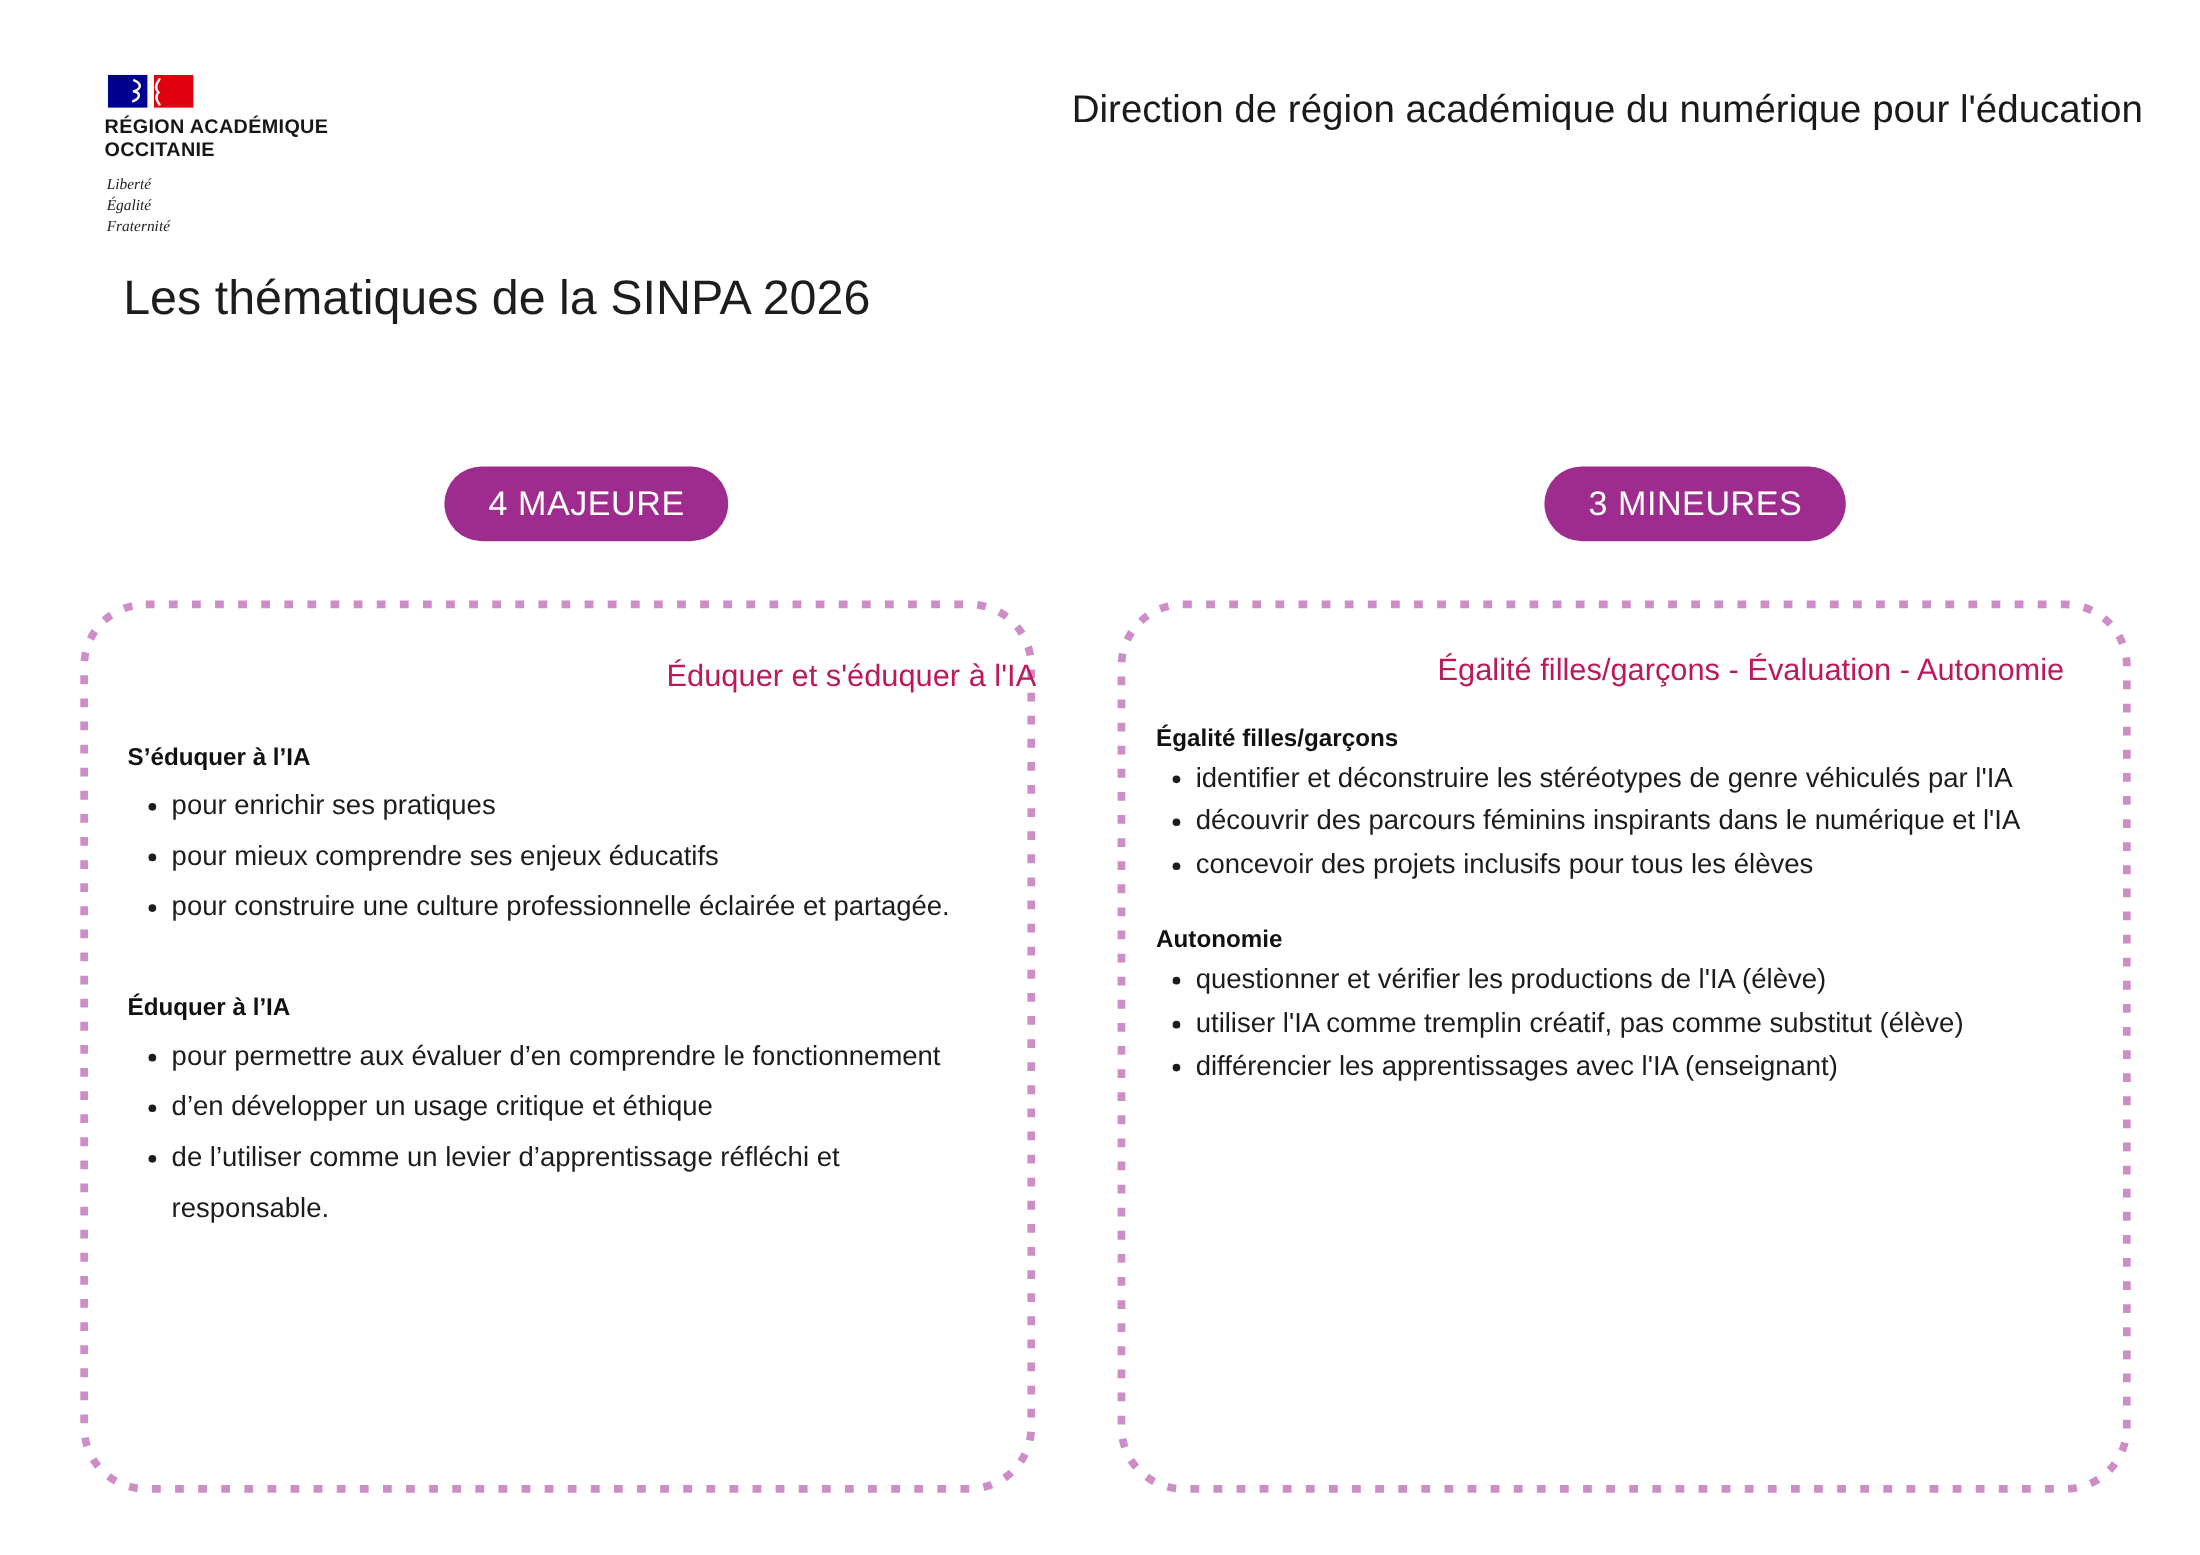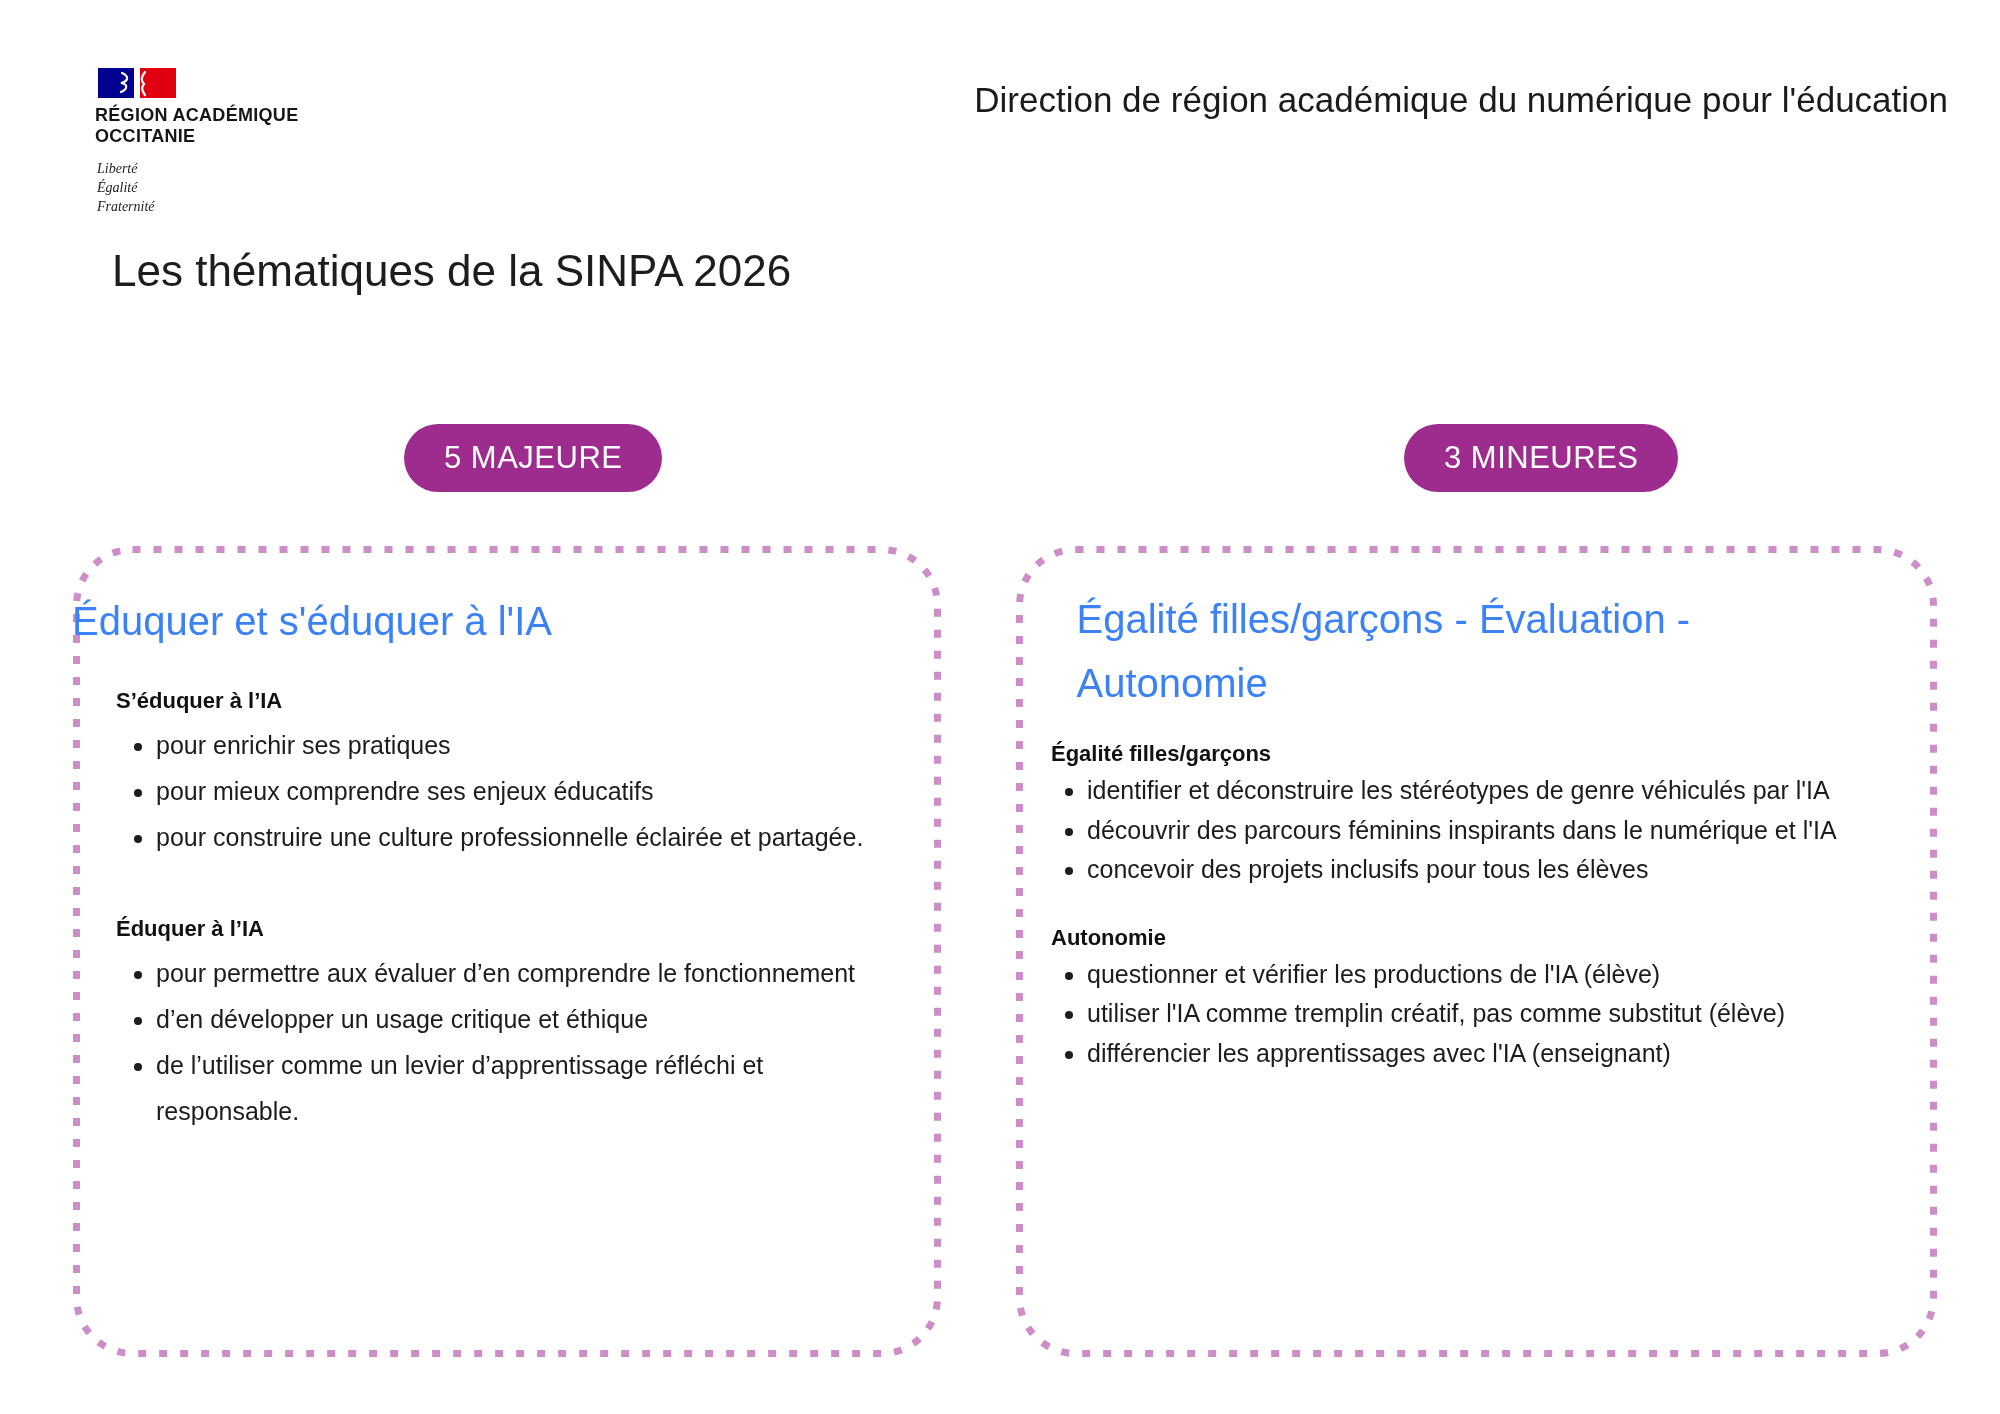--- a/index.html
+++ b/index.html
@@ -29,22 +29,22 @@
     font-size:31px; letter-spacing:.5px; }
   .badge-major { left:404px; }
   .badge-minor { left:1404px; }
 
   
   .card { position:absolute; top:545px; }
   .card-left  { left:72px;   width:870px; height:813px; }
   .card-right { left:1015px; width:923px; height:813px; }
   .card-border { position:absolute; left:0; top:0; pointer-events:none; }
 
-  .card h2 { position:relative; margin:0; text-align:left;
-    font-size:40px; font-weight:400; color:#3b82f6; }
+  .card h2 { position:relative; margin:0; text-align:right;
+    font-size:28px; font-weight:400; color:#be185d; }
   .card-left  h2 { margin-top:54px; }
   .card-right h2 { margin-top:42px; line-height:1.6; max-width:800px;
     margin-left:auto; margin-right:auto; }
 
   .content { position:relative; }
   .card-left  .content { padding:0 50px 0 44px; }
   .card-right .content { padding:0 40px 0 36px; }
 
   .sec h3 { margin:0; font-size:22px; font-weight:700; color:#111111; }
   .sec ul { margin:8px 0 0 0; padding-left:40px; }
@@ -79,21 +79,21 @@
       <div>Liberté</div>
       <div>Égalité</div>
       <div>Fraternité</div>
     </div>
   </div>
 
   <div class="direction">Direction de région académique du numérique pour l'éducation</div>
 
   <h1 class="main-title">Les thématiques de la SINPA 2026</h1>
 
-  <div class="badge badge-major">5 MAJEURE</div>
+  <div class="badge badge-major">4 MAJEURE</div>
   <div class="badge badge-minor">3 MINEURES</div>
 
   <section class="card card-left">
     <svg class="card-border" width="870" height="813" viewBox="0 0 870 813" xmlns="http://www.w3.org/2000/svg">
       <rect x="4.5" y="4.5" width="861" height="804" rx="56" fill="none" stroke="#cd8ec7" stroke-width="7" stroke-dasharray="8 13"></rect>
     </svg>
     <h2>Éduquer et s'éduquer à l'IA</h2>
     <div class="content">
       <div class="sec sec-first">
         <h3>S’éduquer à l’IA</h3>

